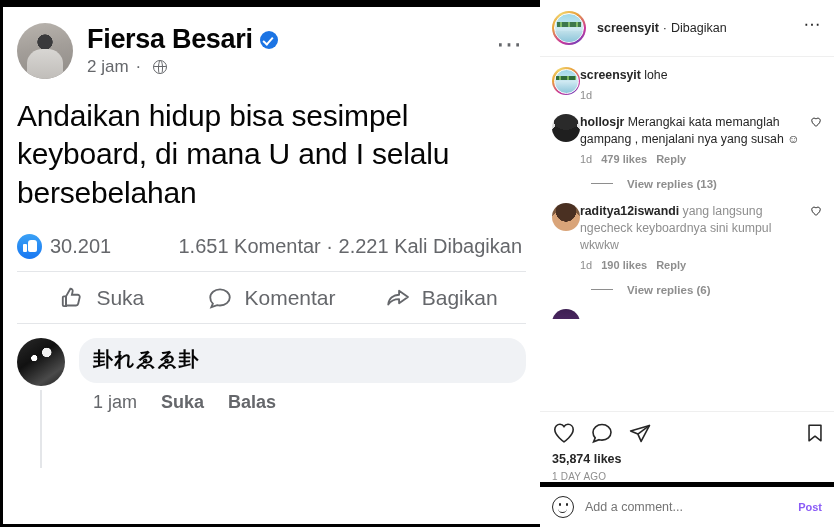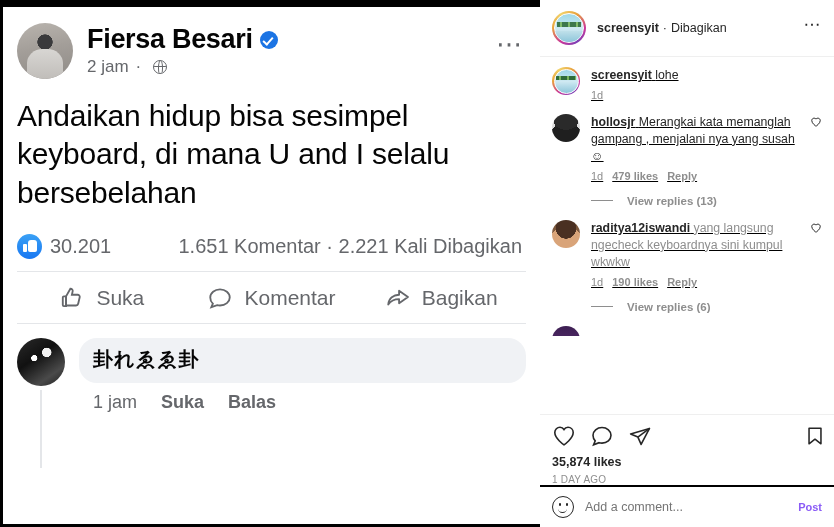--- a/index.html
+++ b/index.html
@@ -345,21 +345,21 @@
       radial-gradient(ellipse 44% 30% at 50% 26%, #2a2a2a 0 100%, rgba(0,0,0,0) 100%),
       radial-gradient(ellipse 62% 50% at 50% 84%, #1f1f1f 0 100%, rgba(0,0,0,0) 100%),
       #dcdcdc;
   }
   .ig-av-raditya {
     background:
       radial-gradient(circle at 50% 30%, #4a3022 0 42%, rgba(0,0,0,0) 43%),
       radial-gradient(ellipse 55% 42% at 50% 68%, #d9a479 0 100%, rgba(0,0,0,0) 100%),
       linear-gradient(180deg, #6b4a33 0%, #8a6243 55%, #6b4a33 100%);
   }
-  .ig-body { margin-left: 11px; flex: 1; min-width: 0; padding-right: 4px; text-decoration: underline; }
+  .ig-body { flex: 1; min-width: 0; padding-right: 4px; }
   .ig-line {
     font-size: 12.3px;
     line-height: 1.38;
     color: #262626;
     word-wrap: break-word;
   }
   .ig-line .uname { font-weight: bold; color: #262626; }
   .ig-line .txt-grey { color: #8e8e8e; }
   .ig-sub {
     margin-top: 5px;
@@ -405,21 +405,21 @@
   .ig-save { margin-left: auto; margin-right: 0; }
   .ig-likes {
     font-size: 12.5px; font-weight: bold; color: #262626;
     margin-top: 7px;
   }
   .ig-time {
     font-size: 10px; color: #8e8e8e;
     margin-top: 5px; letter-spacing: 0.2px;
   }
   .ig-addbar {
-    border-top: 2px solid #000000;
+    border-top: 5px solid #000000;
     display: flex; align-items: center;
     padding: 9px 12px;
     flex: 0 0 auto;
     justify-content: flex-end;
   }
   .smiley {
     width: 22px; height: 22px; flex: 0 0 22px;
     border-radius: 50%; border: 1.4px solid #262626;
     position: relative;
   }

